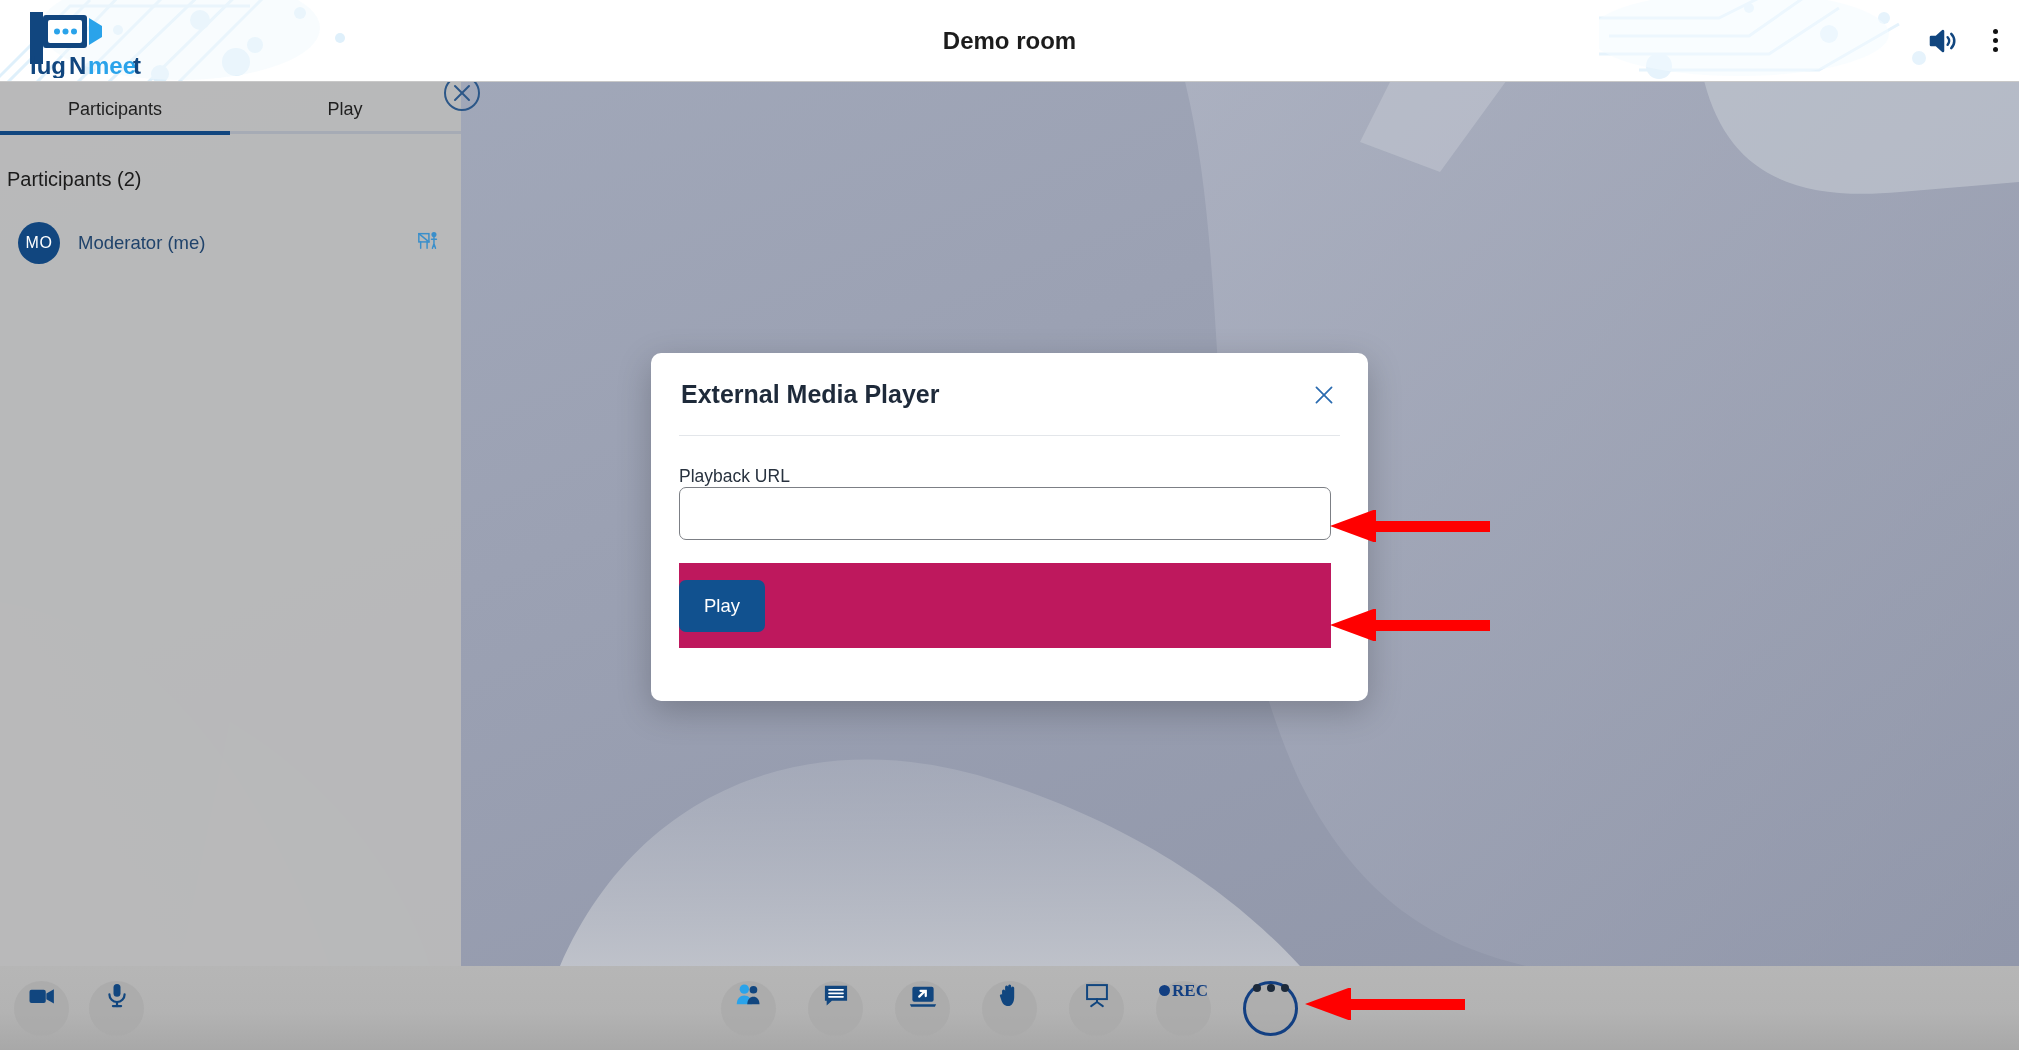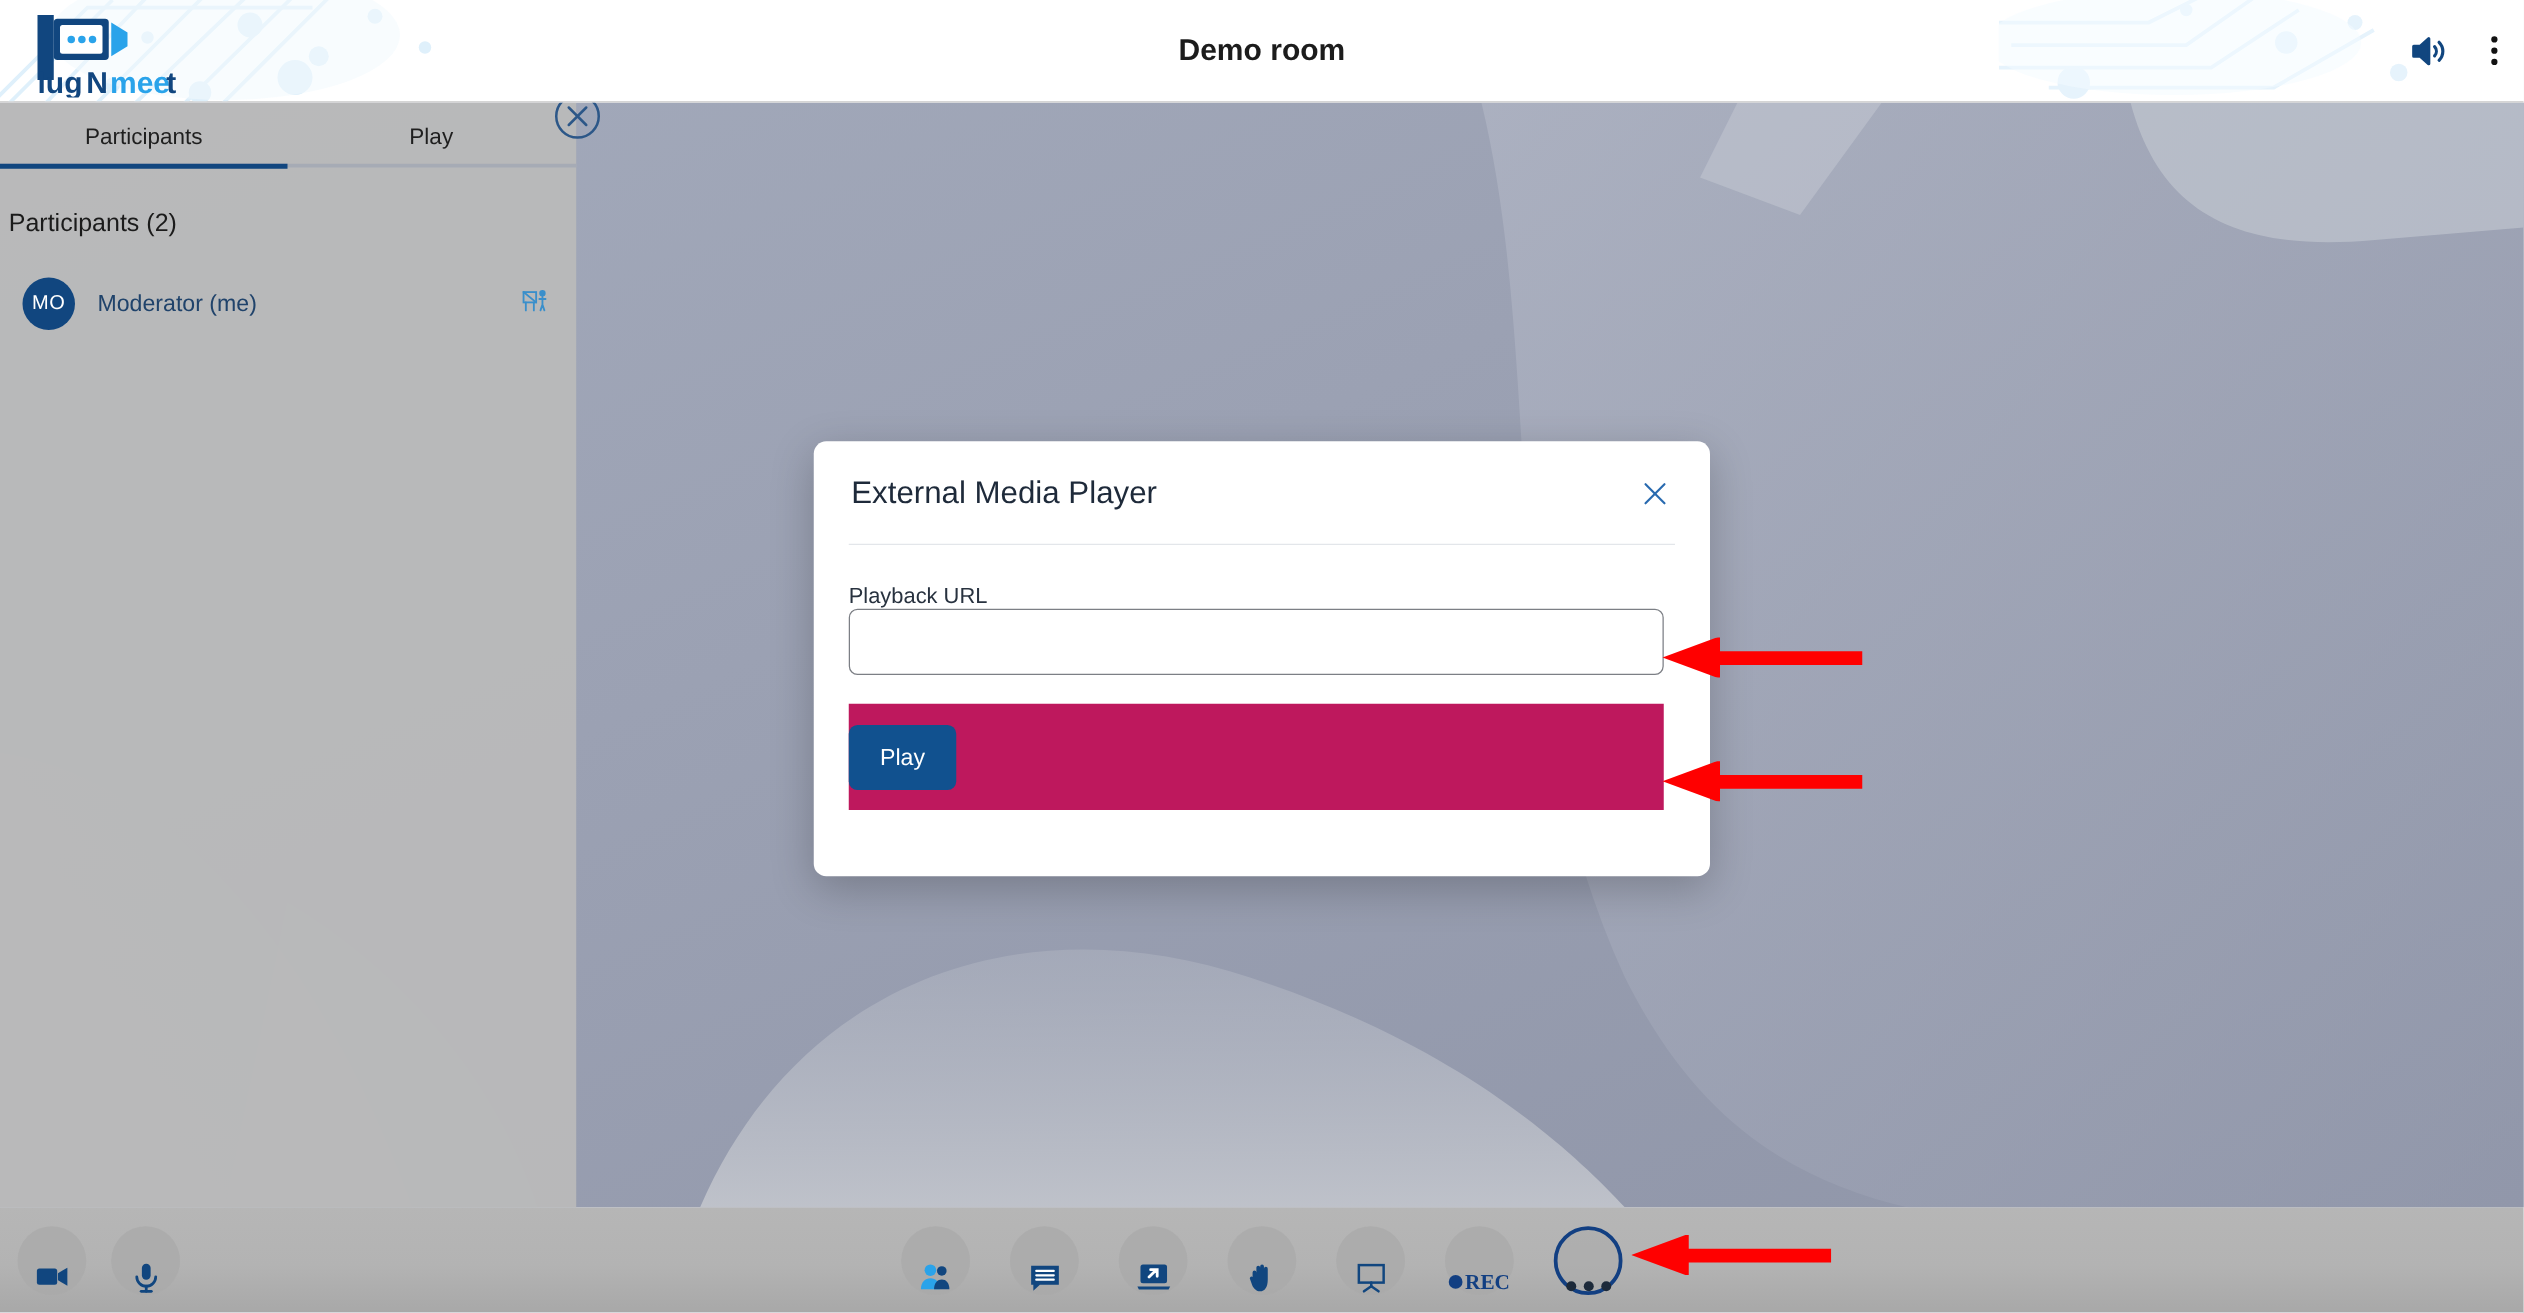--- a/index.html
+++ b/index.html
@@ -183,20 +183,21 @@
     box-shadow: 0 10px 34px rgba(0,0,0,0.22);
     z-index: 40;
     overflow: hidden;
   }
   .modal-head {
     position: relative;
     height: 82px;
     padding: 0 30px;
     display: flex;
     align-items: center;
+    font-weight: bold;
   }
   .modal-title {
     font-size: 25px;
     color: #1e2a3a;
   }
   .modal-close {
     position: absolute;
     right: 26px; top: 24px;
     width: 36px; height: 36px;
     display: flex; align-items: center; justify-content: center;
@@ -271,21 +272,21 @@
     position: absolute;
     left: 0; top: 0;
     width: 2019px; height: 84px;
     display: flex; align-items: center; justify-content: center;
     gap: 32px;
   }
   .cbtn {
     width: 55px; height: 55px;
     border-radius: 50%;
     background: rgba(170,170,170,0.75);
-    display: flex; align-items: flex-end; justify-content: center;
+    display: flex; align-items: flex-start; justify-content: center;
     cursor: pointer;
   }
   .cbtn.highlight {
     background: rgba(170,170,170,0.55);
     border: 3px solid #123f82;
   }
   .rec-label {
     font-family: "Liberation Serif", serif;
     font-size: 17px;
     font-weight: bold;

